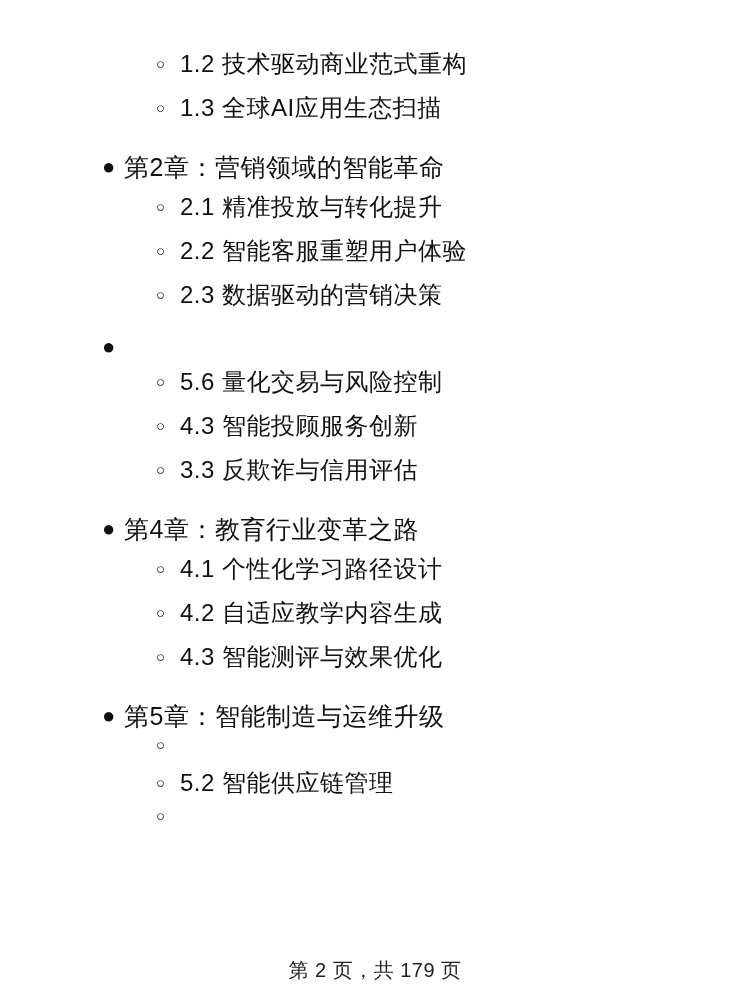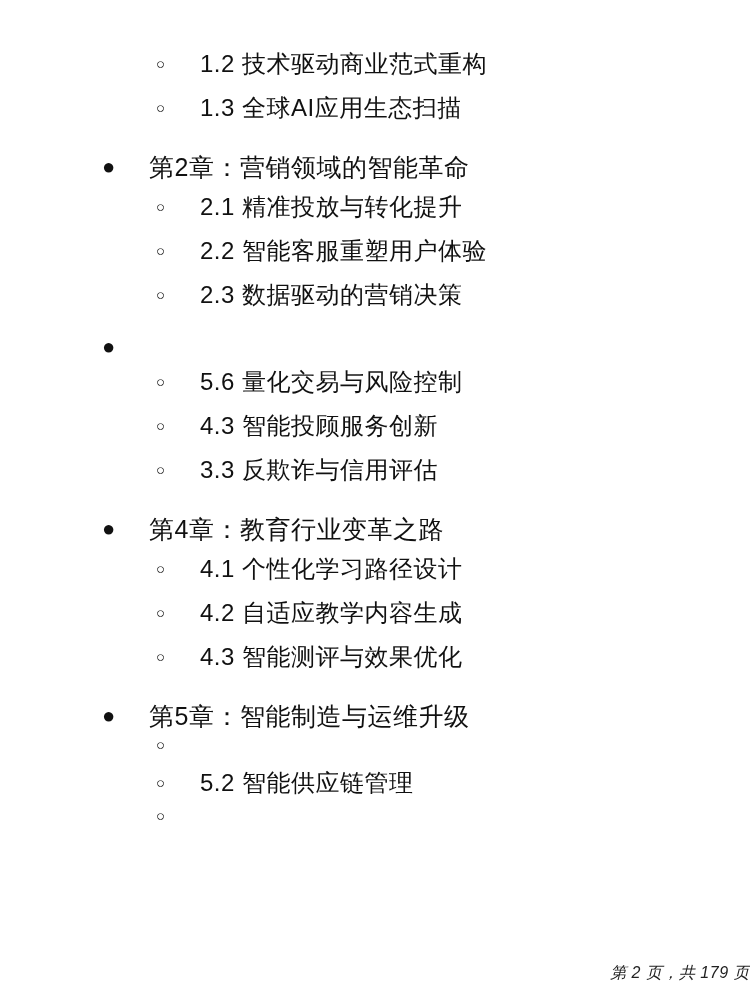--- a/index.html
+++ b/index.html
@@ -42,21 +42,20 @@
     text-align: left;
     position: relative;
     top: -2px;
   }
   .chapter-text {
     font-size: 25px;
     line-height: 1.35;
     letter-spacing: 0.5px;
     color: #111;
     white-space: nowrap;
-    margin-left: 25px;
   }
   
   .sublist {
     list-style: none;
     margin: 0 0 22px 0;
     padding: 0;
   }
   .subitem {
     display: flex;
     align-items: baseline;
@@ -71,38 +70,36 @@
     display: inline-block;
     position: relative;
     top: -3px;
   }
   .sub-text {
     font-size: 24px;
     line-height: 1.35;
     letter-spacing: 0.5px;
     color: #111;
     white-space: nowrap;
-    margin-left: 20px;
   }
   .spacer-top {
     height: 12px;
   }
   .chapter-block {
     margin-top: 26px;
   }
   .page-footer {
     position: absolute;
     left: 0;
     right: 0;
     bottom: 16px;
-    text-align: right;
-    font-size: 16px;
+    text-align: center;
+    font-size: 20px;
     color: #222;
     letter-spacing: 0.5px;
-    font-style: italic;
   }
 </style>
 </head>
 <body>
 
 <div class="page">
 
   <div class="spacer-top"></div>
 
   <ul class="sublist">

